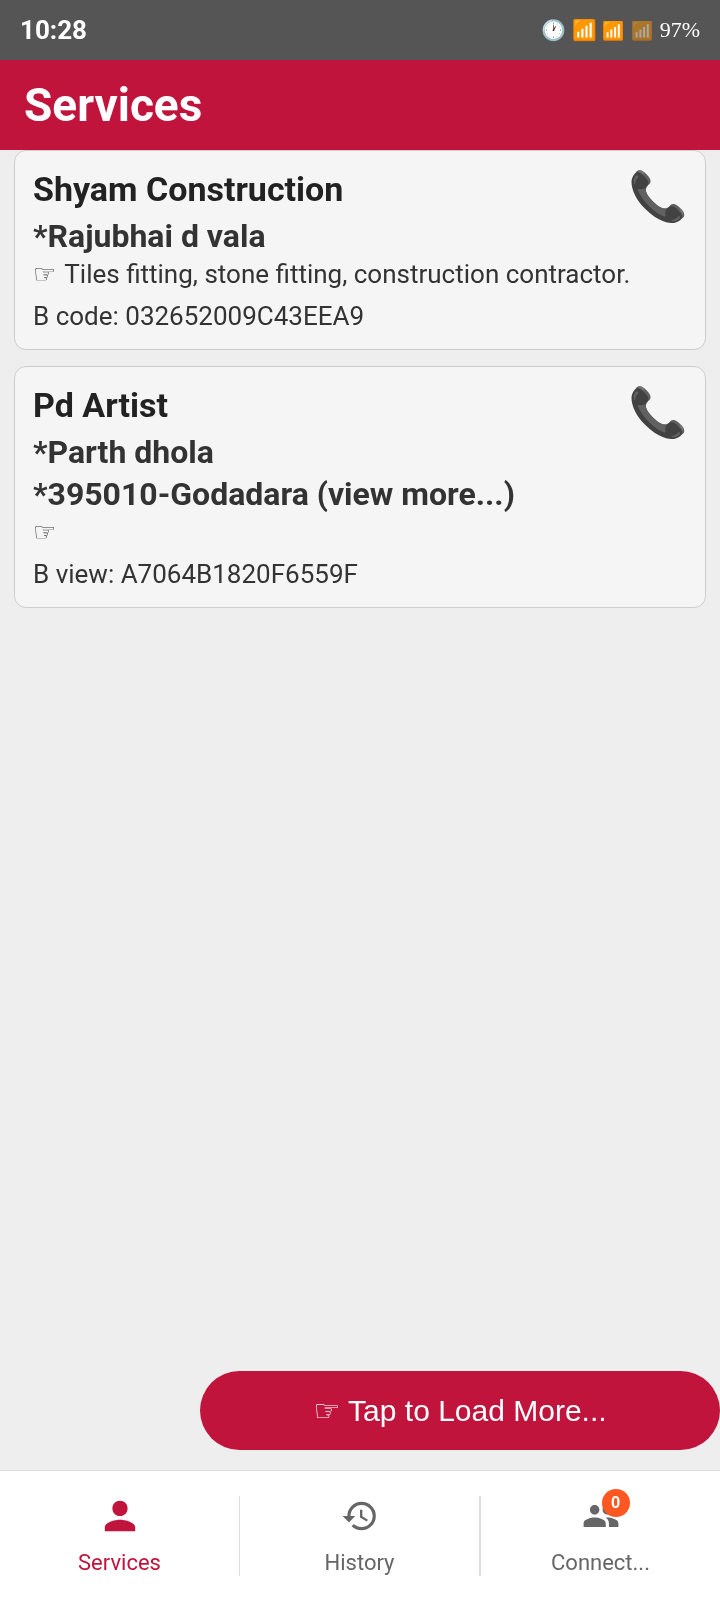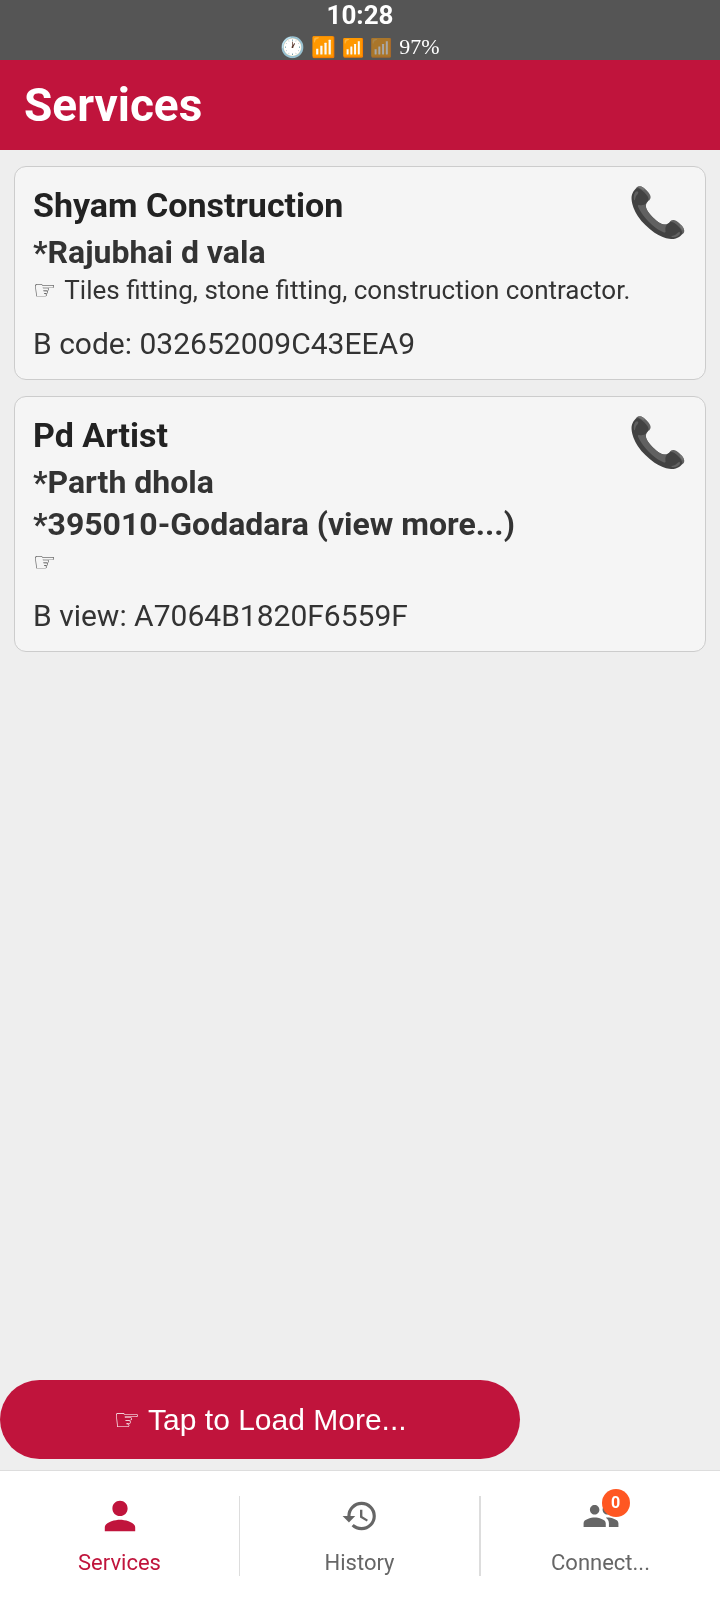--- a/index.html
+++ b/index.html
@@ -15,21 +15,20 @@
 
     
     .status-bar {
       width: 100%;
       height: 60px;
       background: #555555;
       display: flex;
       align-items: center;
       justify-content: space-between;
       padding: 0 20px;
-      flex-direction: column;
     }
     .status-time {
       color: white;
       font-size: 26px;
       font-weight: bold;
     }
     .status-icons {
       display: flex;
       align-items: center;
       gap: 6px;
@@ -53,21 +52,21 @@
     }
     .header-title {
       color: white;
       font-size: 46px;
       font-weight: bold;
     }
 
     
     .main-content {
       width: 100%;
-      padding: 16px 14px;
+      padding: 0 14px;
       background: #eeeeee;
       min-height: calc(1600px - 60px - 90px - 130px);
     }
 
     
     .service-card {
       background: #f5f5f5;
       border: 1.5px solid #cccccc;
       border-radius: 12px;
       padding: 18px 18px 18px 18px;
@@ -89,23 +88,23 @@
     }
     .card-services {
       font-size: 26px;
       color: #333333;
       margin-bottom: 4px;
       display: flex;
       align-items: flex-start;
       gap: 4px;
     }
     .card-bcode {
-      font-size: 30px;
+      font-size: 26px;
       color: #333333;
-      margin-top: 21px;
+      margin-top: 12px;
     }
     .phone-icon-wrap {
       position: absolute;
       top: 16px;
       right: 18px;
       width: 58px;
       height: 58px;
       display: flex;
       align-items: center;
       justify-content: center;
@@ -118,24 +117,24 @@
     
     .finger-emoji {
       font-size: 26px;
       margin-right: 4px;
     }
 
     
     .load-more-wrap {
       width: 100%;
       display: flex;
-      justify-content: flex-start;
+      justify-content: flex-end;
       padding: 20px 0 10px 0;
       position: absolute;
-      bottom: 131px;
+      bottom: 140px;
       left: 0;
     }
     .load-more-btn {
       background: #c0143c;
       color: white;
       border: none;
       border-radius: 50px;
       padding: 22px 80px;
       font-size: 30px;
       font-weight: 500;

